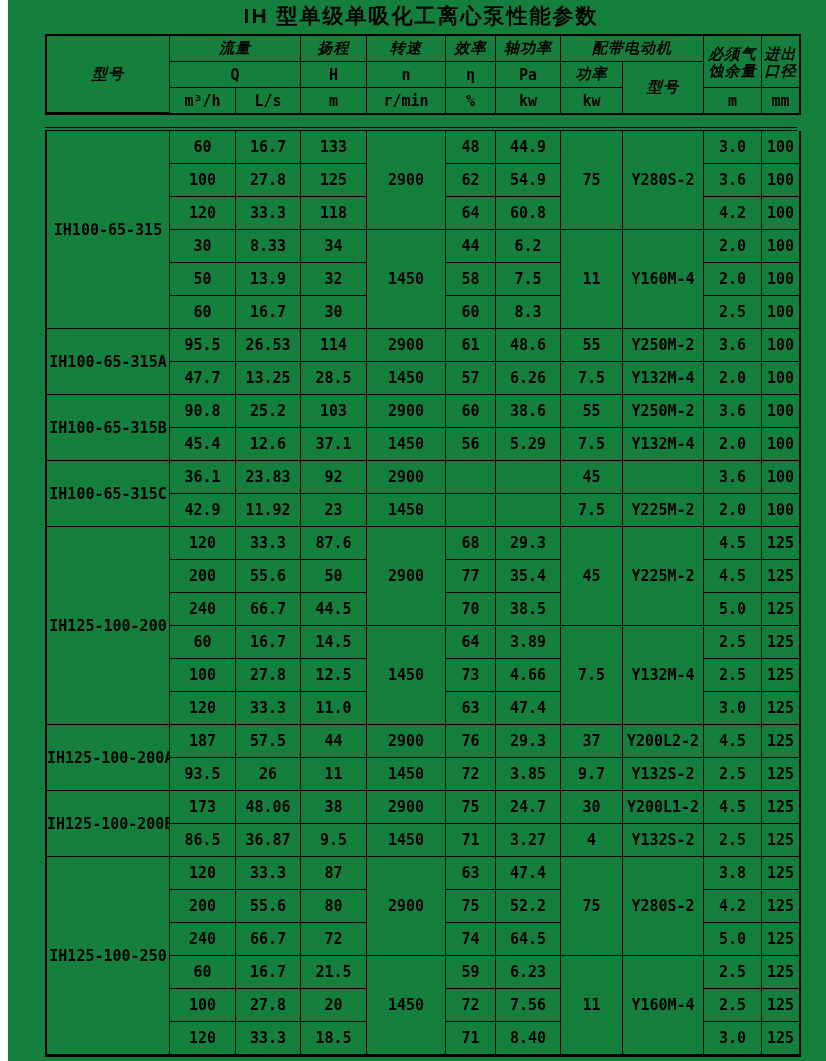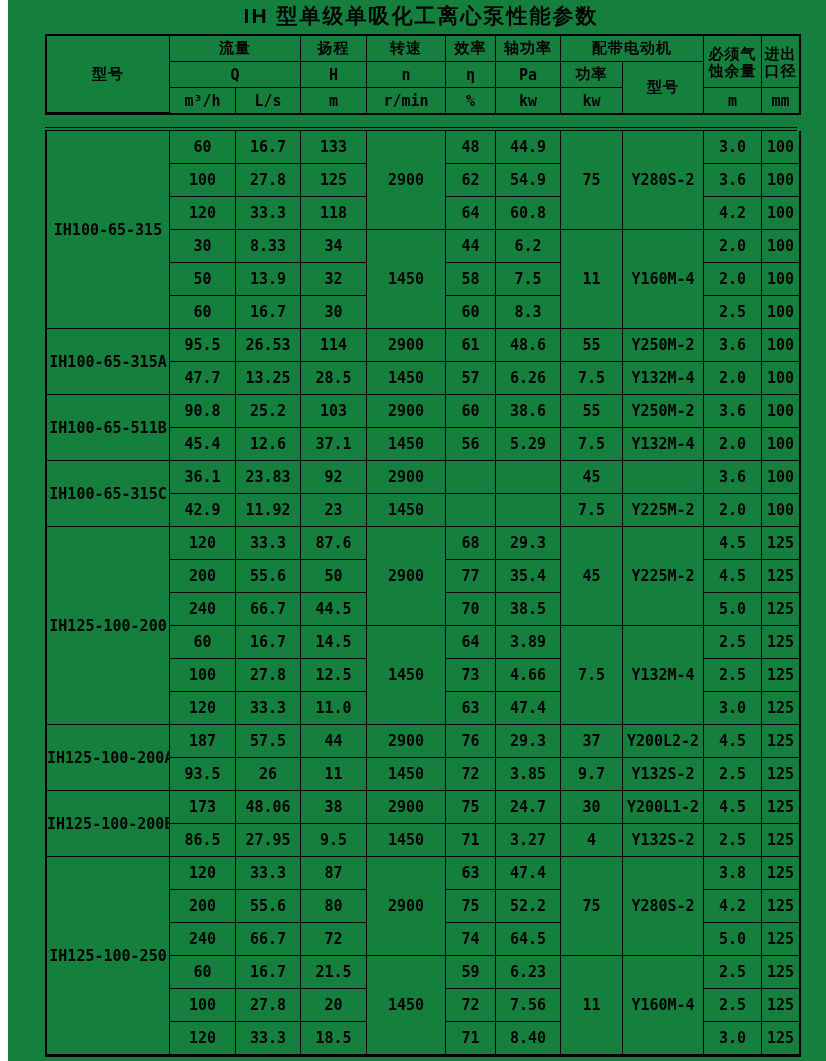--- a/index.html
+++ b/index.html
@@ -64,20 +64,21 @@
     white-space: nowrap;
   }
   .hdr th { height: 25px; }
   .bodytbl td { height: 32px; }
   .c-last { border-right: none !important; }
   .r-last { border-bottom: none !important; }
   .cjk {
     font-family: "Liberation Sans", sans-serif;
     font-size: 14px;
     letter-spacing: 1px;
+    font-style: italic;
   }
   .cjk div { line-height: 17px; }
   .v-high { vertical-align: top; padding-top: 5px; }
   .model-col { font-size: 14px; }
   .motor-col { font-size: 14px; }
 </style>
 </head>
 <body>
 
 <div class="page">
@@ -236,21 +237,21 @@
           <td>28.5</td>
           <td>1450</td>
           <td class="v-high">57</td>
           <td class="v-high">6.26</td>
           <td>7.5</td>
           <td class="motor-col">Y132M-4</td>
           <td>2.0</td>
           <td class="c-last">100</td>
         </tr>
         <tr>
-          <td rowspan="2" class="model-col">IH100-65-511B</td>
+          <td rowspan="2" class="model-col">IH100-65-315B</td>
           <td>90.8</td>
           <td>25.2</td>
           <td>103</td>
           <td>2900</td>
           <td class="v-high">60</td>
           <td class="v-high">38.6</td>
           <td>55</td>
           <td class="motor-col">Y250M-2</td>
           <td>3.6</td>
           <td class="c-last">100</td>
@@ -386,21 +387,21 @@
           <td>2900</td>
           <td class="v-high">75</td>
           <td class="v-high">24.7</td>
           <td>30</td>
           <td class="motor-col">Y200L1-2</td>
           <td>4.5</td>
           <td class="c-last">125</td>
         </tr>
         <tr>
           <td>86.5</td>
-          <td>27.95</td>
+          <td>36.87</td>
           <td>9.5</td>
           <td>1450</td>
           <td class="v-high">71</td>
           <td class="v-high">3.27</td>
           <td>4</td>
           <td class="motor-col">Y132S-2</td>
           <td>2.5</td>
           <td class="c-last">125</td>
         </tr>
         <tr>

